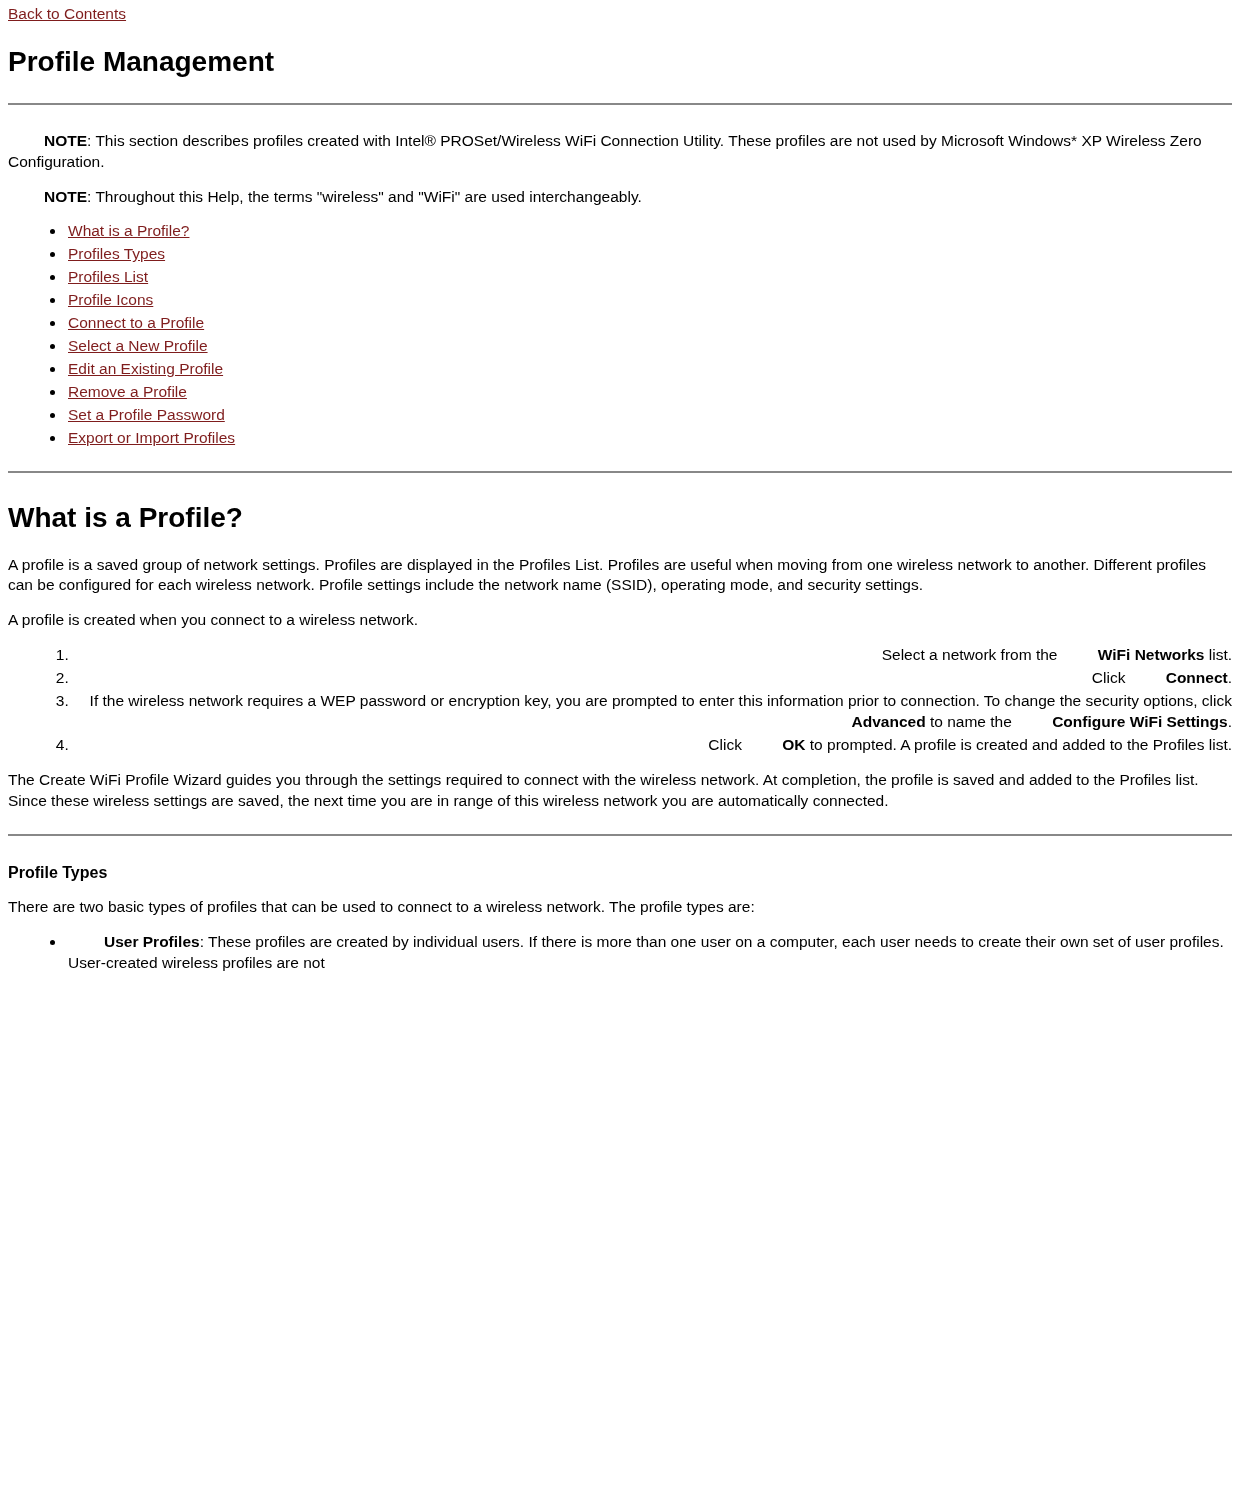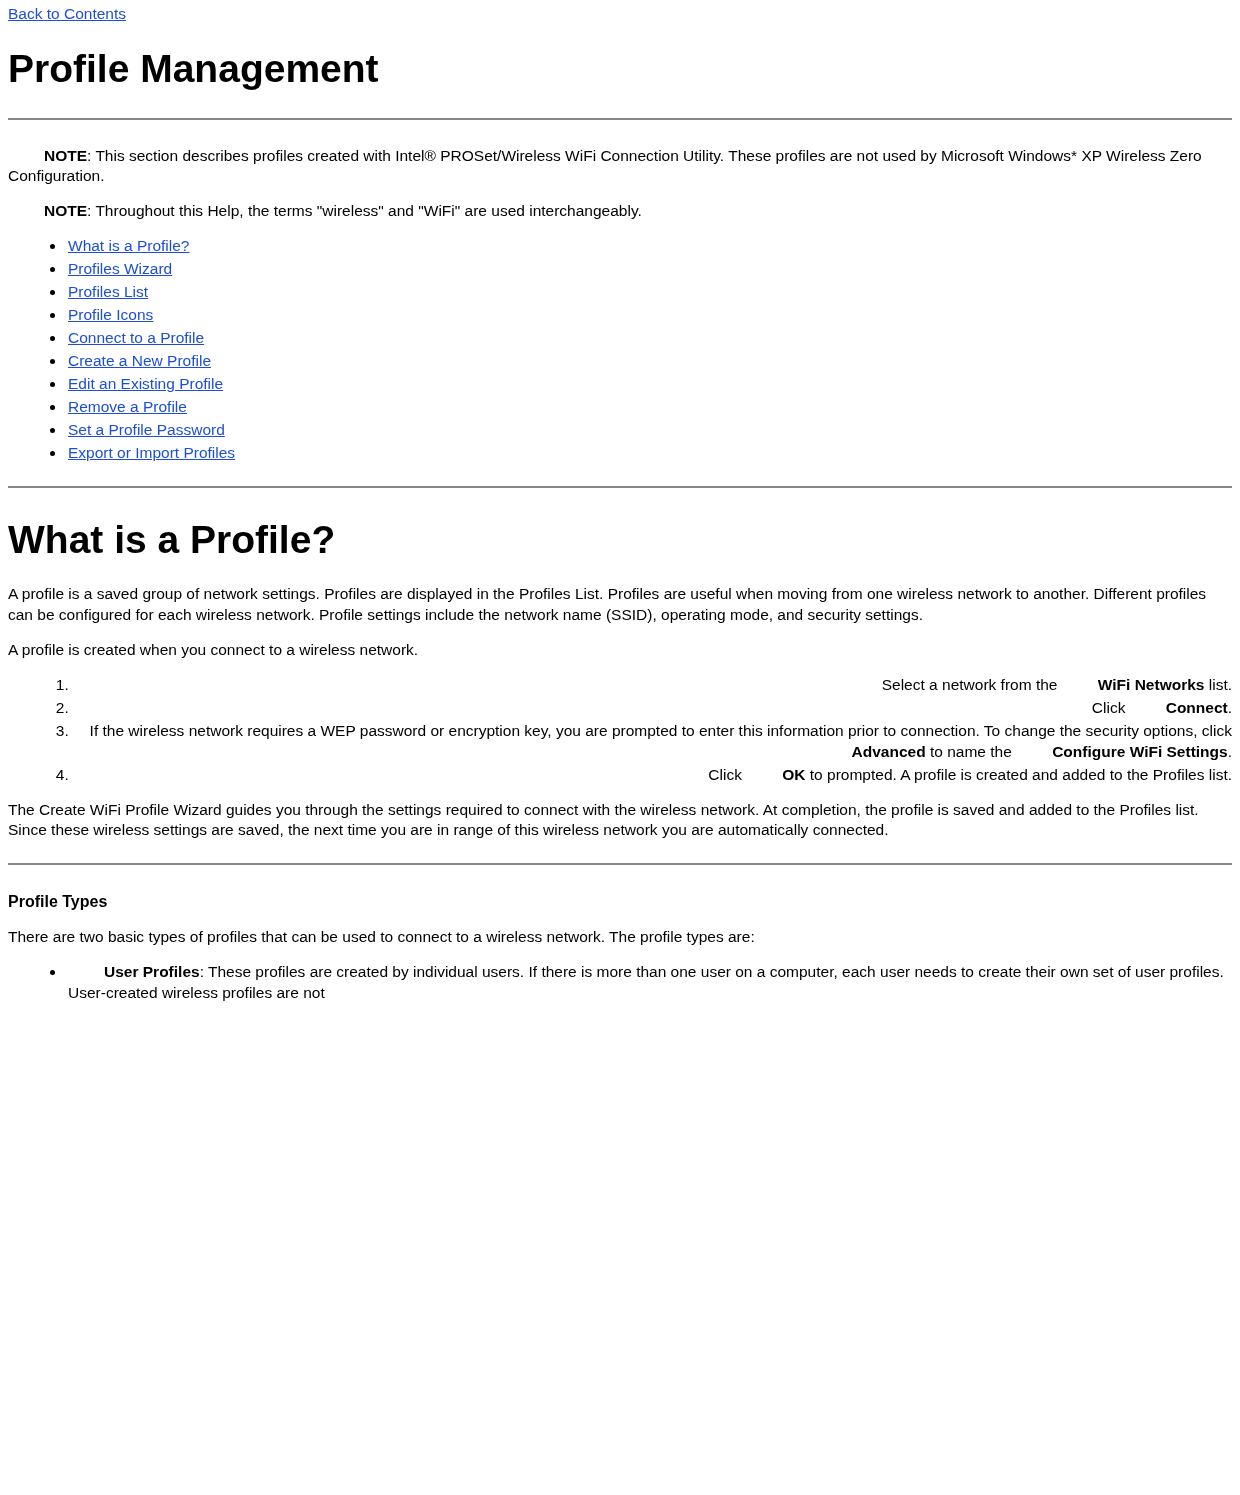--- a/index.html
+++ b/index.html
@@ -5,25 +5,25 @@
   body {
     font-family: Verdana, Geneva, sans-serif;
     font-size: 15.5px;
     color: #000;
     margin: 0;
     padding: 4px 8px;
     width: 1224px;
     line-height: 1.35;
   }
   a {
-    color: #1d4ed8;
+    color: #7f1d1d;
     text-decoration: underline;
   }
   h1 {
-    font-size: 39px;
+    font-size: 28px;
     font-weight: bold;
     margin: 18px 0 18px 0;
   }
   h2.sub {
     font-size: 16px;
     font-weight: bold;
     margin: 18px 0 14px 0;
   }
   hr {
     border: none;
@@ -67,25 +67,25 @@
 <p>
   <span class="bold">NOTE</span><span>: This section describes profiles created with Intel® PROSet/Wireless WiFi Connection Utility. These profiles are not used by Microsoft Windows* XP Wireless Zero Configuration.</span>
 </p>
 
 <p>
   <span class="bold">NOTE</span><span>: Throughout this Help, the terms "wireless" and "WiFi" are used interchangeably.</span>
 </p>
 
 <ul class="disc">
   <li><a href="#">What is a Profile?</a></li>
-  <li><a href="#">Profiles Wizard</a></li>
+  <li><a href="#">Profiles Types</a></li>
   <li><a href="#">Profiles List</a></li>
   <li><a href="#">Profile Icons</a></li>
   <li><a href="#">Connect to a Profile</a></li>
-  <li><a href="#">Create a New Profile</a></li>
+  <li><a href="#">Select a New Profile</a></li>
   <li><a href="#">Edit an Existing Profile</a></li>
   <li><a href="#">Remove a Profile</a></li>
   <li><a href="#">Set a Profile Password</a></li>
   <li><a href="#">Export or Import Profiles</a></li>
 </ul>
 
 <hr>
 
 <h1>What is a Profile?</h1>
 

